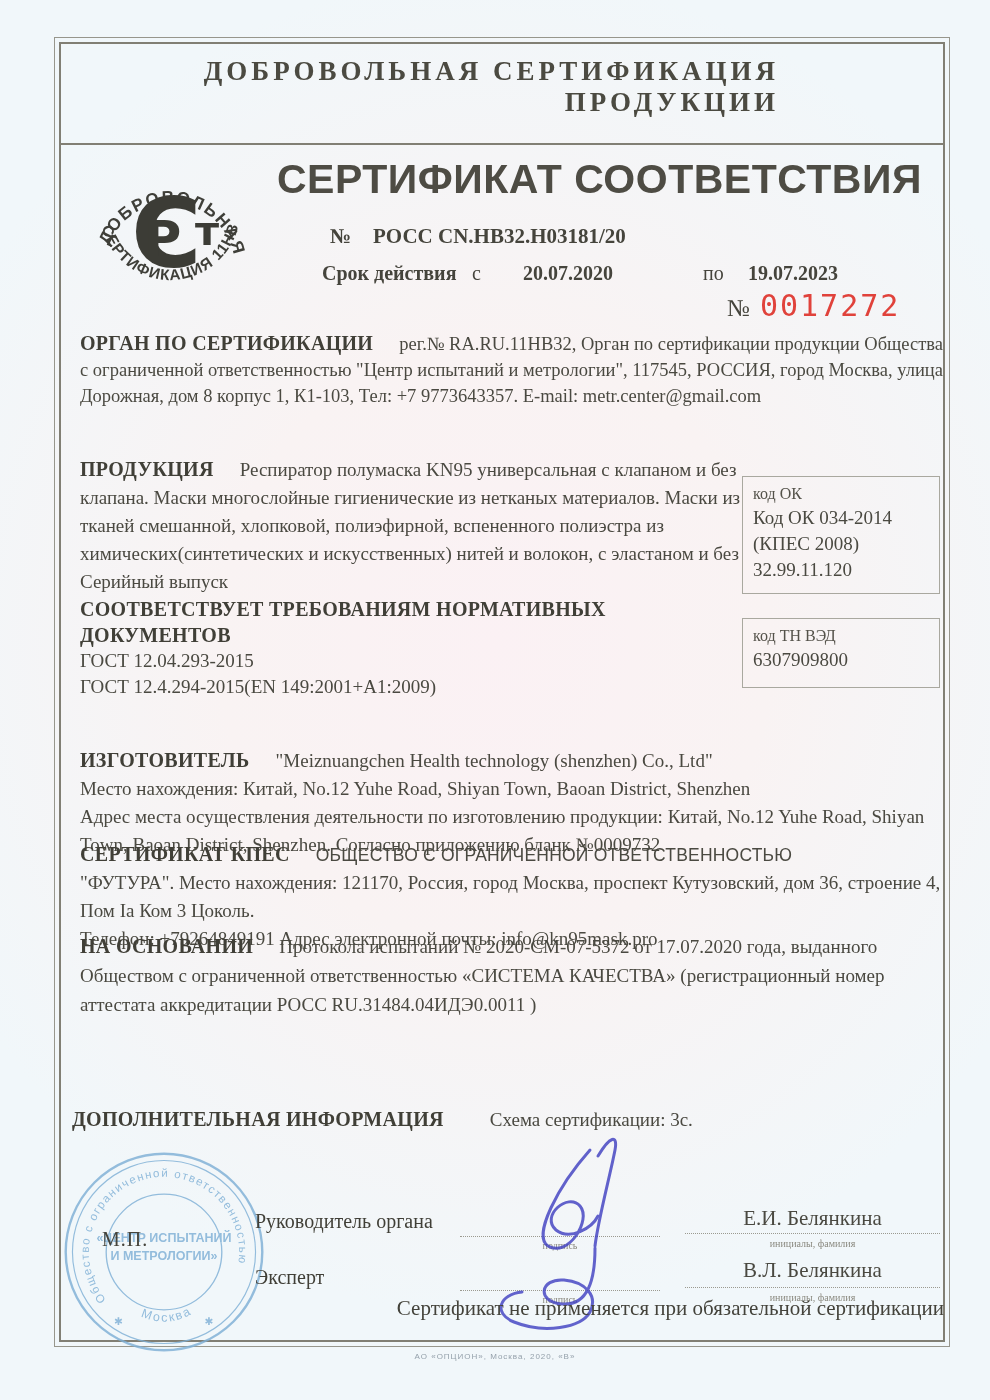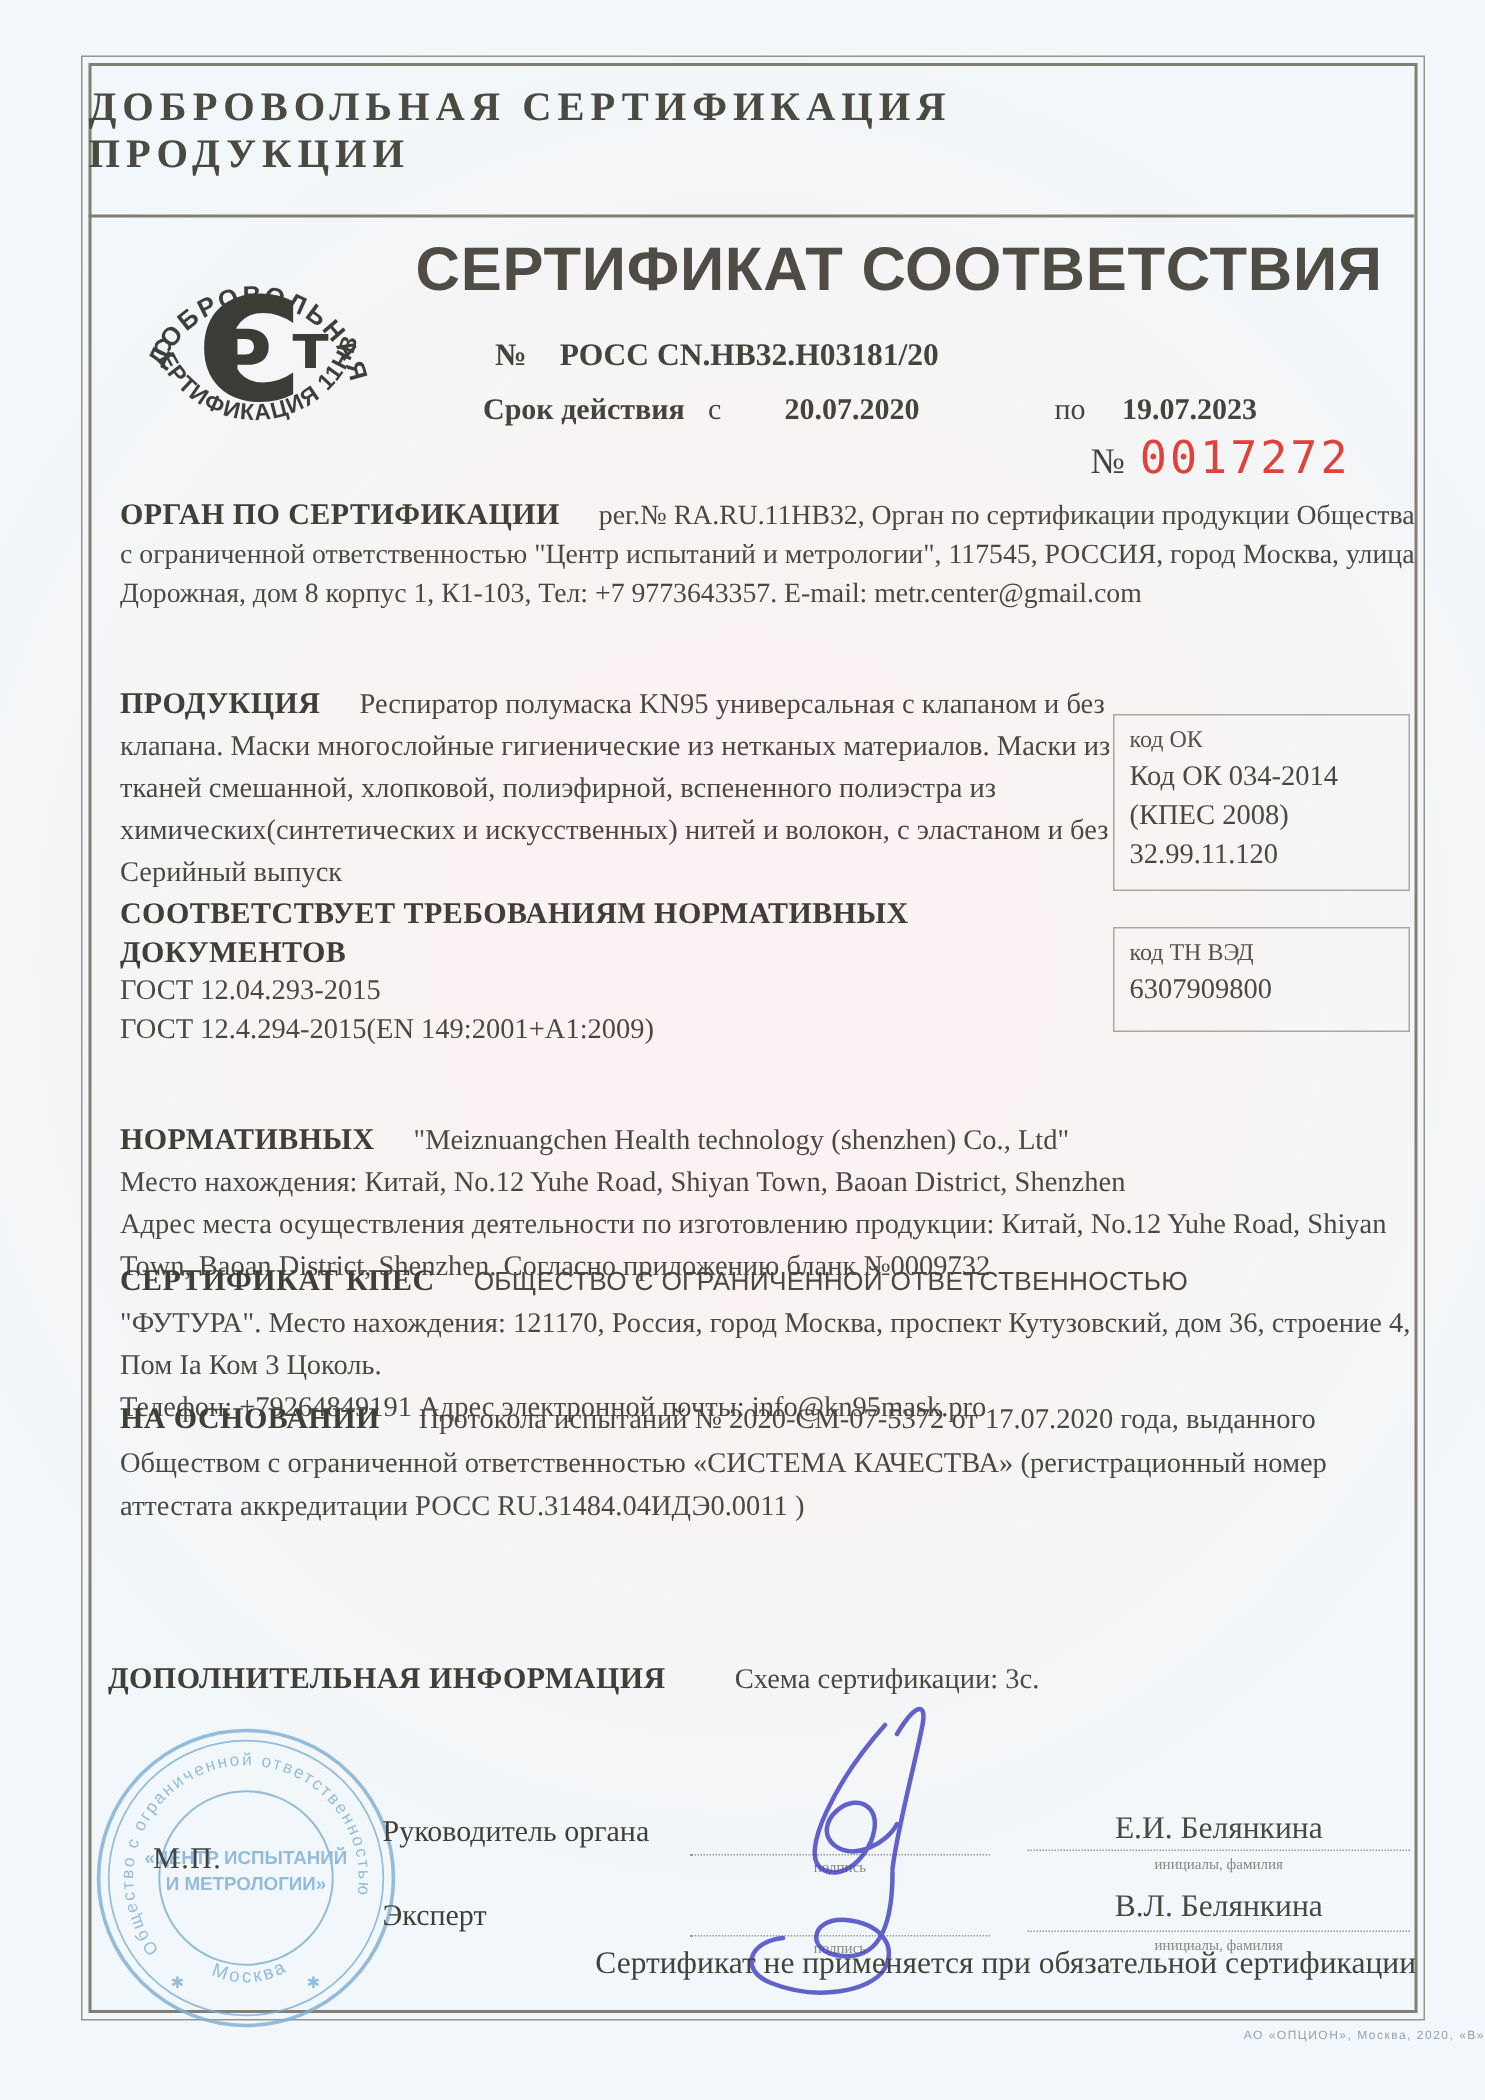--- a/index.html
+++ b/index.html
@@ -3,21 +3,21 @@
 <meta charset="utf-8">
 <style>
   html,body{margin:0;padding:0;}
   .page{position:relative;width:990px;height:1400px;overflow:hidden;
     background:radial-gradient(ellipse 62% 48% at 50% 46%, #fbf1f4 0%, #f9f3f3 45%, #f1f7fa 100%);
     font-family:"Liberation Serif", serif;color:#49483f;}
   
   .frame{position:absolute;left:54px;top:37px;width:894px;height:1308px;border:1px solid #97968c;}
   .frame-in{position:absolute;inset:4px;border:2px solid #817f74;}
   .band-line{position:absolute;left:59px;top:143px;width:884px;border-top:2px solid #817f74;}
-  .banner-title{position:absolute;left:59px;top:56px;width:720px;text-align:left;
+  .banner-title{position:absolute;left:59px;top:56px;width:720px;text-align:right;
     font-size:27px;font-weight:bold;letter-spacing:4px;color:#4b4a41;}
   
   .logo{position:absolute;left:76px;top:146px;width:188px;height:176px;}
   .cert-title{position:absolute;left:277px;top:156px;width:660px;font-family:"Liberation Sans",sans-serif;
     font-weight:700;font-size:41px;letter-spacing:0.5px;color:#4e4c44;white-space:nowrap;}
   .num-row{position:absolute;left:330px;top:224px;font-size:21px;font-weight:bold;color:#45443c;text-align:right;}
   .num-row .no{padding-right:22px;}
   .validity{position:absolute;top:262px;left:0;width:990px;font-size:20px;color:#45443c;}
   .validity span{position:absolute;white-space:nowrap;}
   .v-label{left:322px;font-weight:bold;}
@@ -61,21 +61,21 @@
   .sig-cap{position:absolute;font-size:10px;color:#8a897f;text-align:center;}
   .cap-s1{left:470px;top:1240px;width:180px;}
   .cap-s2{left:470px;top:1294px;width:180px;}
   .cap-n1{left:685px;top:1238px;width:255px;}
   .cap-n2{left:685px;top:1292px;width:255px;}
   .sig-name{position:absolute;font-size:21px;color:#4a4941;text-align:center;width:255px;left:685px;}
   .name-1{top:1206px;}
   .name-2{top:1258px;}
   .signature-svg{position:absolute;left:440px;top:1128px;width:260px;height:204px;}
   .disclaimer{position:absolute;left:60px;top:1296px;width:884px;text-align:right;font-size:21px;color:#44433b;}
-  .footer-print{position:absolute;left:0;top:1352px;width:990px;text-align:right;
+  .footer-print{position:absolute;left:0;top:1352px;width:990px;text-align:center;
     font-family:"Liberation Sans",sans-serif;font-size:8px;color:#95a1ab;letter-spacing:1px;}
 </style>
 </head>
 <body>
 
 <div class="page">
 
   <div class="frame">
     <div class="frame-in"></div>
   </div>
@@ -137,21 +137,21 @@
     <span class="cb-value">6307909800</span>
   </div>
 
   <p class="sec sec-comp">
     <b class="blk">СООТВЕТСТВУЕТ ТРЕБОВАНИЯМ НОРМАТИВНЫХ ДОКУМЕНТОВ</b>
     <span class="blk">ГОСТ 12.04.293-2015</span>
     <span class="blk">ГОСТ 12.4.294-2015(EN 149:2001+А1:2009)</span>
   </p>
 
   <p class="sec sec-man">
-    <b>НОРМАТИВНЫХ</b><span>"Meiznuangchen Health technology (shenzhen) Co., Ltd"</span>
+    <b>ИЗГОТОВИТЕЛЬ</b><span>"Meiznuangchen Health technology (shenzhen) Co., Ltd"</span>
     <span class="blk">Место нахождения: Китай, No.12 Yuhe Road, Shiyan Town, Baoan District, Shenzhen</span>
     <span class="blk">Адрес места осуществления деятельности по изготовлению продукции: Китай, No.12 Yuhe Road, Shiyan Town, Baoan District, Shenzhen. Согласно приложению бланк №0009732</span>
   </p>
 
   <p class="sec sec-iss">
     <b>СЕРТИФИКАТ КПЕС</b><span class="issued-name">ОБЩЕСТВО С ОГРАНИЧЕННОЙ ОТВЕТСТВЕННОСТЬЮ</span>
     <span class="blk">"ФУТУРА". Место нахождения: 121170, Россия, город Москва, проспект Кутузовский, дом 36, строение 4, Пом Iа Ком 3 Цоколь.</span>
     <span class="blk">Телефон: +79264849191 Адрес электронной почты: info@kn95mask.pro</span>
   </p>
 

